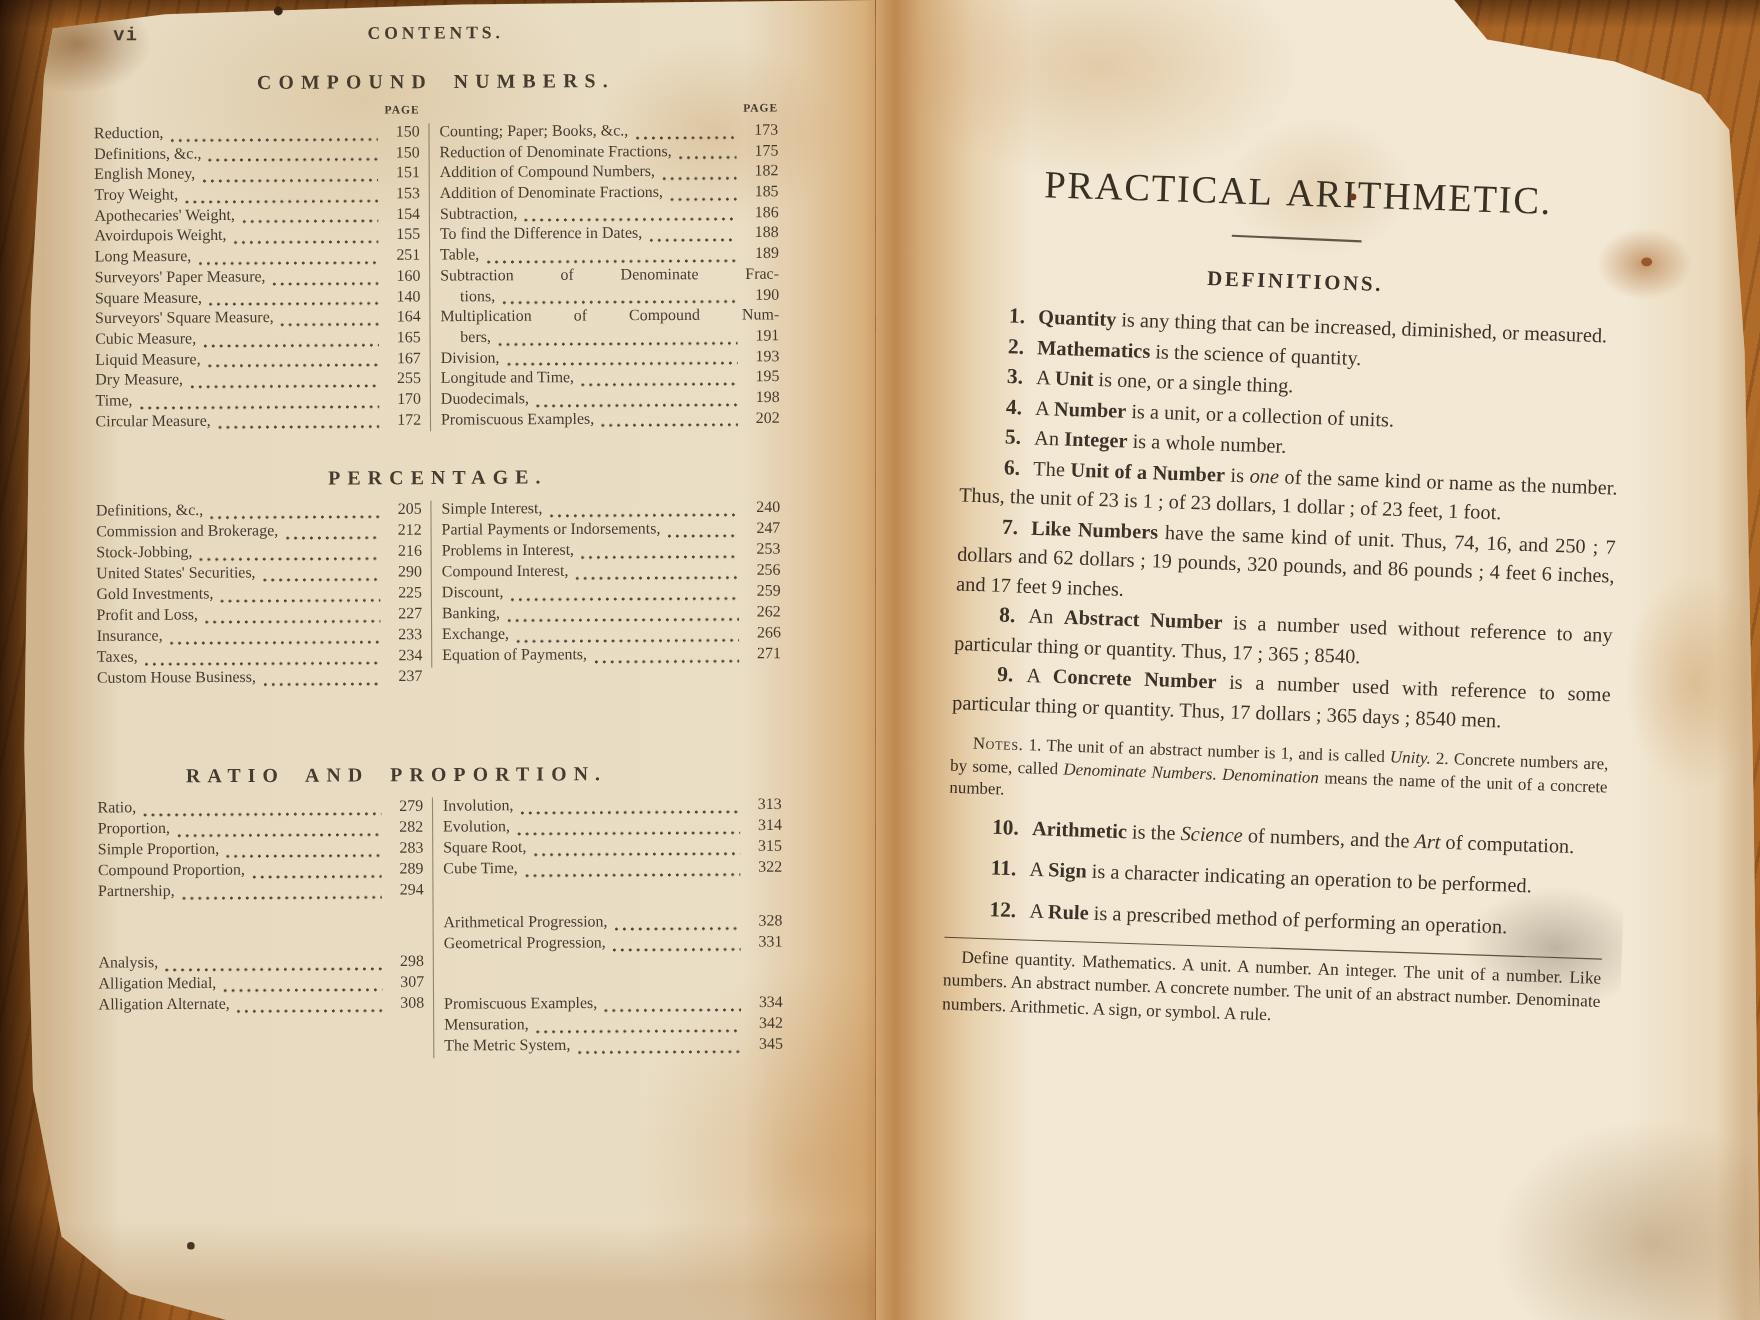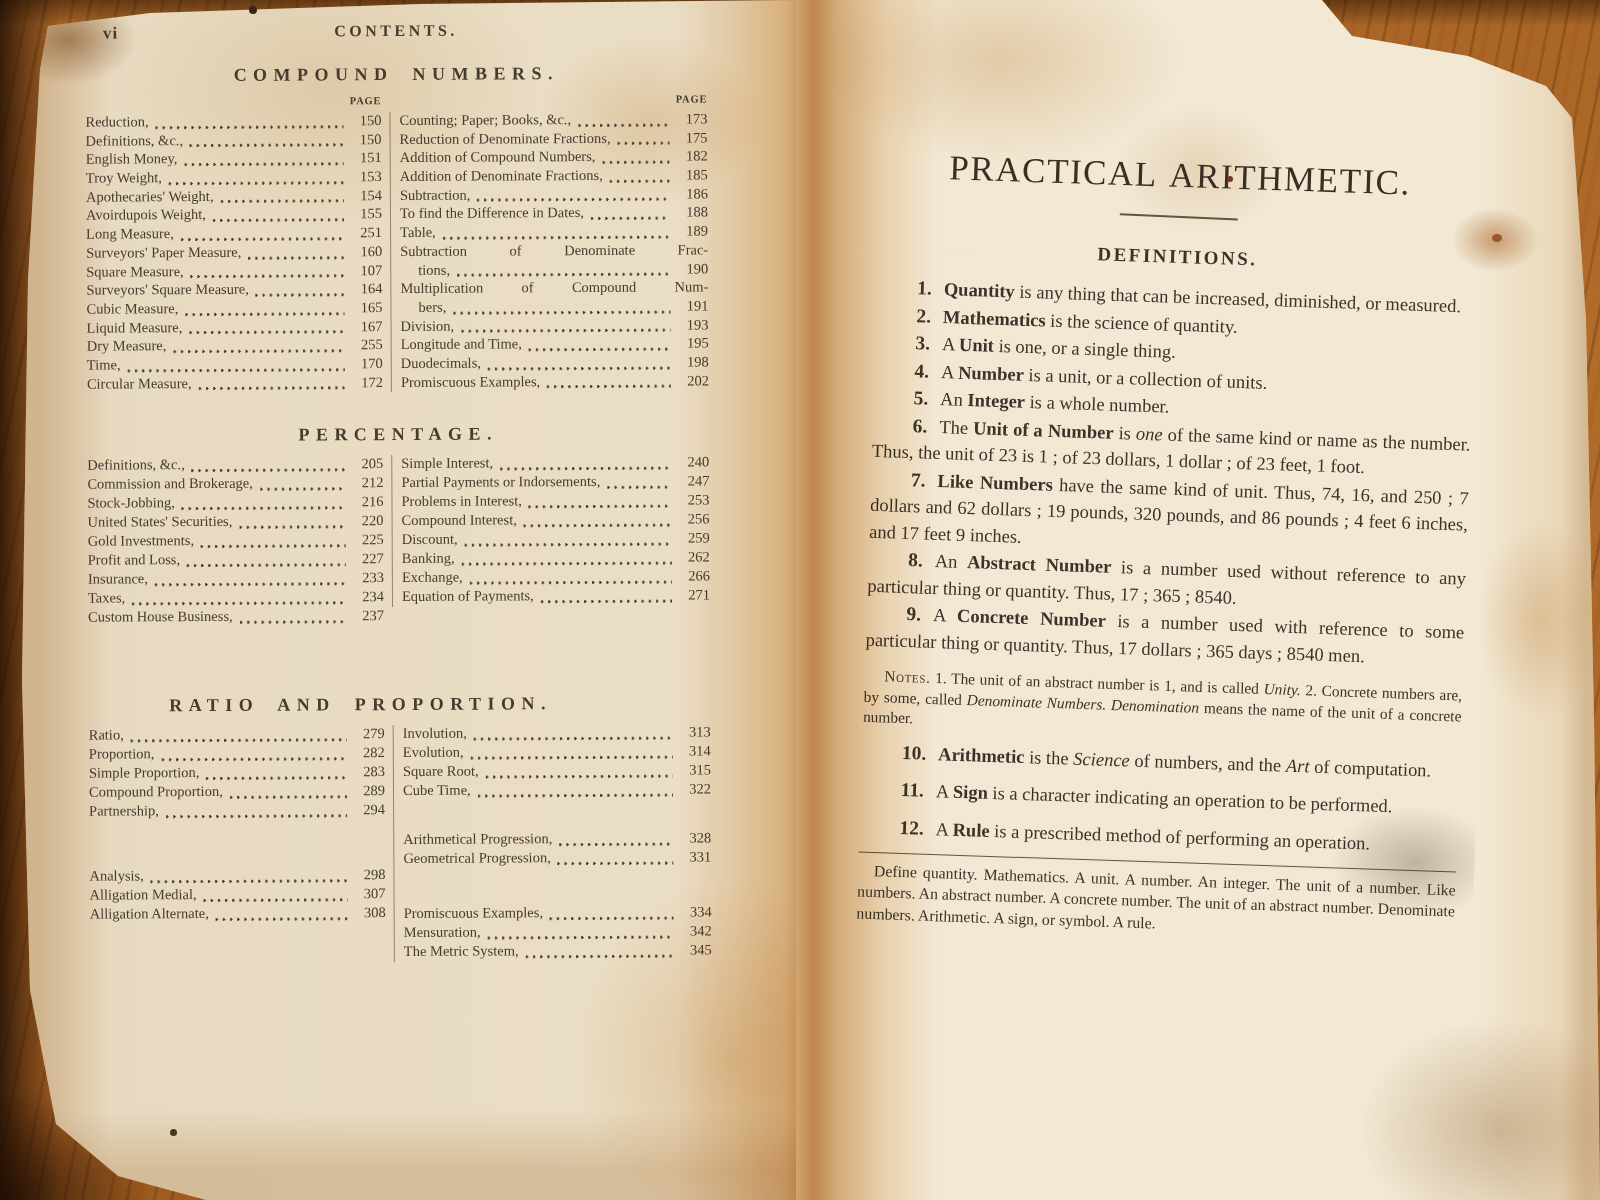--- a/index.html
+++ b/index.html
@@ -52,21 +52,21 @@
       rgba(186,120,52,.78) 53%,
       rgba(203,144,72,.60) 62%,
       rgba(225,176,110,.30) 80%,
       rgba(0,0,0,0) 100%);}
   .speck{position:absolute;border-radius:50%;z-index:6;}
   .ink{color:#3e362b;}
 
   
   #lp{position:absolute;left:88px;top:0;width:622px;height:1200px;z-index:4;color:#453c2f;transform:rotate(-.3deg);}
   .lp-header{position:absolute;top:22px;left:0;width:100%;height:24px;}
-  .folio{position:absolute;left:18px;top:0;font-size:17px;font-weight:bold;letter-spacing:1px;}
+  .folio{position:absolute;left:18px;top:0;font-size:17px;font-weight:bold;letter-spacing:1px;font-family:Liberation Mono, monospace;}
   .contents{position:absolute;left:0;width:100%;text-align:center;font-size:16px;font-weight:bold;letter-spacing:.22em;}
   .toc-section{position:absolute;left:0;width:100%;}
   .s1{top:64px;} .s2{top:424px;} .s3{top:694px;}
   .toc-heading{text-align:center;font-size:18px;font-weight:bold;letter-spacing:.36em;word-spacing:.45em;margin-bottom:10px;}
   .s3 .toc-heading{padding-right:78px;}
   .page-labels{display:flex;height:13px;margin-bottom:4px;font-size:10.5px;font-weight:bold;letter-spacing:.08em;}
   .page-labels span:first-child{width:296px;text-align:right;}
   .page-labels span:last-child{flex:1;text-align:right;}
   .toc-cols{display:flex;align-items:flex-start;}
   .toc-col{width:296px;}
@@ -158,21 +158,21 @@
               <span class="toc-page">251</span>
             </div>
             <div class="toc-row">
               <span class="toc-label">Surveyors' Paper Measure,</span>
               <span class="toc-dots"></span>
               <span class="toc-page">160</span>
             </div>
             <div class="toc-row">
               <span class="toc-label">Square Measure,</span>
               <span class="toc-dots"></span>
-              <span class="toc-page">107</span>
+              <span class="toc-page">140</span>
             </div>
             <div class="toc-row">
               <span class="toc-label">Surveyors' Square Measure,</span>
               <span class="toc-dots"></span>
               <span class="toc-page">164</span>
             </div>
             <div class="toc-row">
               <span class="toc-label">Cubic Measure,</span>
               <span class="toc-dots"></span>
               <span class="toc-page">165</span>
@@ -284,21 +284,21 @@
               <span class="toc-page">212</span>
             </div>
             <div class="toc-row">
               <span class="toc-label">Stock-Jobbing,</span>
               <span class="toc-dots"></span>
               <span class="toc-page">216</span>
             </div>
             <div class="toc-row">
               <span class="toc-label">United States' Securities,</span>
               <span class="toc-dots"></span>
-              <span class="toc-page">220</span>
+              <span class="toc-page">290</span>
             </div>
             <div class="toc-row">
               <span class="toc-label">Gold Investments,</span>
               <span class="toc-dots"></span>
               <span class="toc-page">225</span>
             </div>
             <div class="toc-row">
               <span class="toc-label">Profit and Loss,</span>
               <span class="toc-dots"></span>
               <span class="toc-page">227</span>

